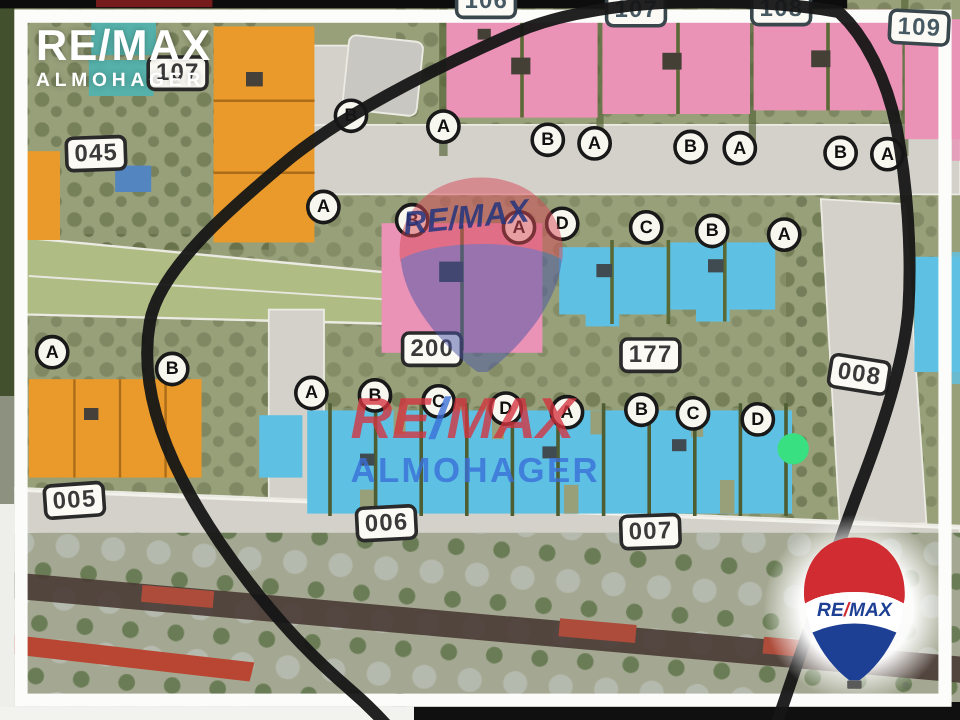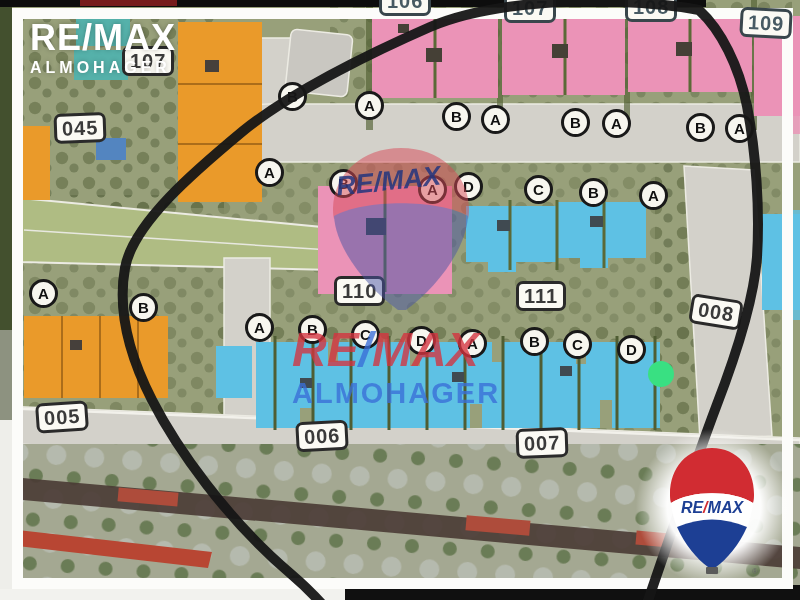--- a/index.html
+++ b/index.html
@@ -168,22 +168,22 @@
 
   <div class="frame"></div>
 
   <div class="marks-layer" id="marks">
       <div class="plot-badge" style="left: 54px; top: 113px; transform: rotate(-2deg);">045</div>
       <div class="plot-badge" style="left: 122px; top: 46px; transform: rotate(0deg);">107</div>
       <div class="plot-badge teal" style="left: 379px; top: -14px; transform: rotate(0deg);">106</div>
       <div class="plot-badge teal" style="left: 504px; top: -7px; transform: rotate(0deg);">107</div>
       <div class="plot-badge teal" style="left: 625px; top: -8px; transform: rotate(0deg);">108</div>
       <div class="plot-badge teal" style="left: 740px; top: 8px; transform: rotate(3deg);">109</div>
-      <div class="plot-badge" style="left: 334px; top: 276px; transform: rotate(0deg);">110</div>
-      <div class="plot-badge" style="left: 516px; top: 281px; transform: rotate(0deg);">111</div>
+      <div class="plot-badge" style="left: 334px; top: 276px; transform: rotate(0deg);">200</div>
+      <div class="plot-badge" style="left: 516px; top: 281px; transform: rotate(0deg);">177</div>
       <div class="plot-badge" style="left: 36px; top: 402px; transform: rotate(-4deg);">005</div>
       <div class="plot-badge" style="left: 296px; top: 421px; transform: rotate(-3deg);">006</div>
       <div class="plot-badge" style="left: 516px; top: 428px; transform: rotate(-2deg);">007</div>
       <div class="plot-badge" style="left: 690px; top: 297px; transform: rotate(9deg);">008</div>
       <div class="unit-letter" style="left: 278px; top: 82px;">B</div>
       <div class="unit-letter" style="left: 355px; top: 91px;">A</div>
       <div class="unit-letter" style="left: 442px; top: 102px;">B</div>
       <div class="unit-letter" style="left: 481px; top: 105px;">A</div>
       <div class="unit-letter" style="left: 561px; top: 108px;">B</div>
       <div class="unit-letter" style="left: 602px; top: 109px;">A</div>

